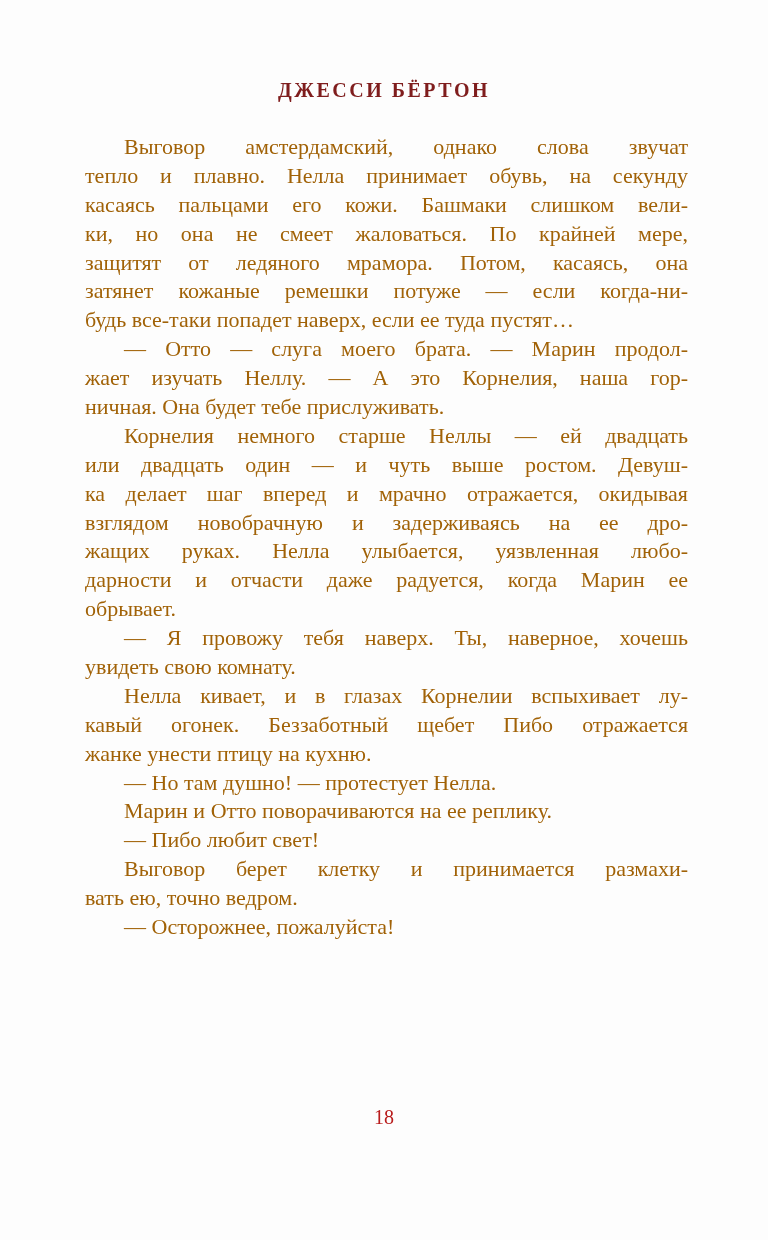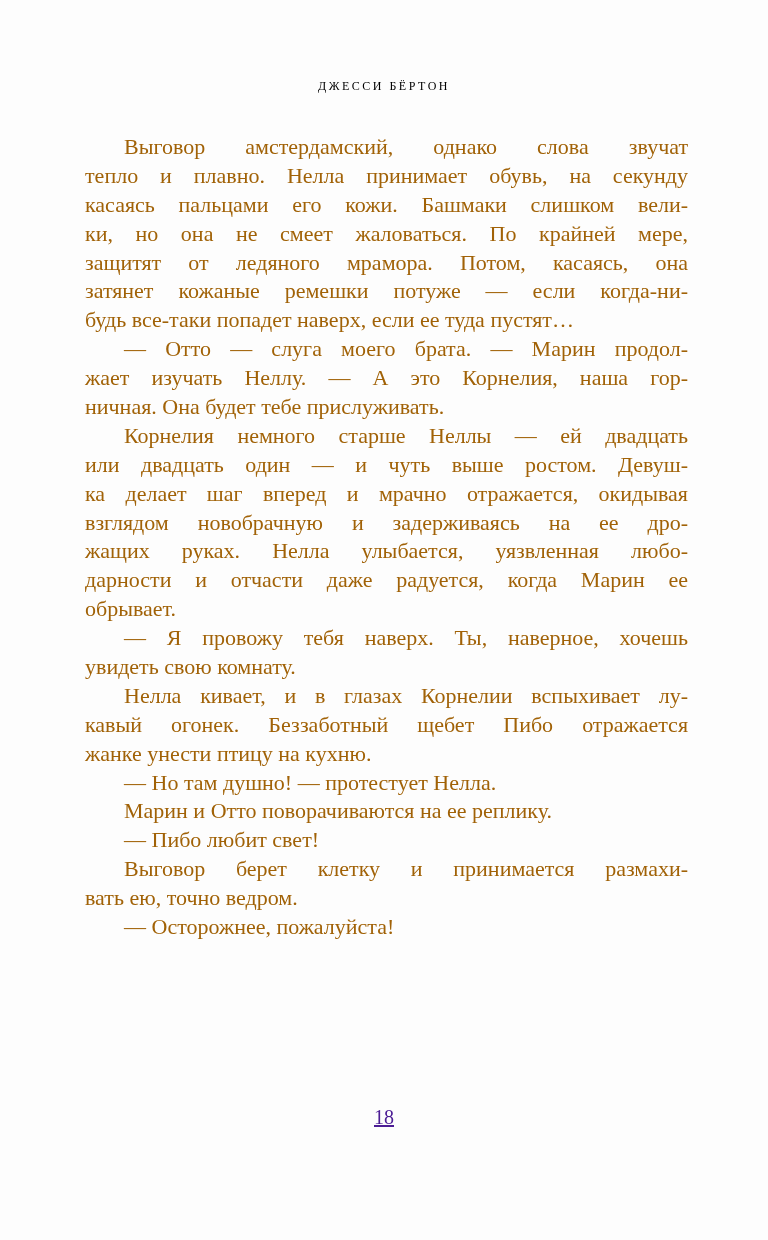--- a/index.html
+++ b/index.html
@@ -15,24 +15,24 @@
     font-family: "Liberation Serif", "DejaVu Serif", serif;
     color: #161616;
     overflow: hidden;
   }
   .running-header {
     position: absolute;
     top: 79px;
     left: 0;
     width: 100%;
     text-align: center;
-    font-size: 12px;
-    font-weight: normal;
+    font-size: 20px;
+    font-weight: bold;
     letter-spacing: 2.5px;
-    color: #000000;
+    color: #7f1d1d;
   }
   .body-text {
     position: absolute;
     top: 133px;
     left: 85px;
     width: 603px;
     font-size: 22px;
     line-height: 28.9px;
     color: #a16207;
   }
@@ -49,22 +49,21 @@
   .line.first {
     text-indent: 39px;
   }
   .page-number {
     position: absolute;
     top: 1106px;
     left: 0;
     width: 100%;
     text-align: center;
     font-size: 20px;
-    color: #4c1d95;
-    text-decoration: underline;
+    color: #b91c1c;
   }
 </style>
 </head>
 <body>
 
 <div class="page">
   <div class="running-header">ДЖЕССИ БЁРТОН</div>
 
   <div class="body-text">
       <div class="para">

